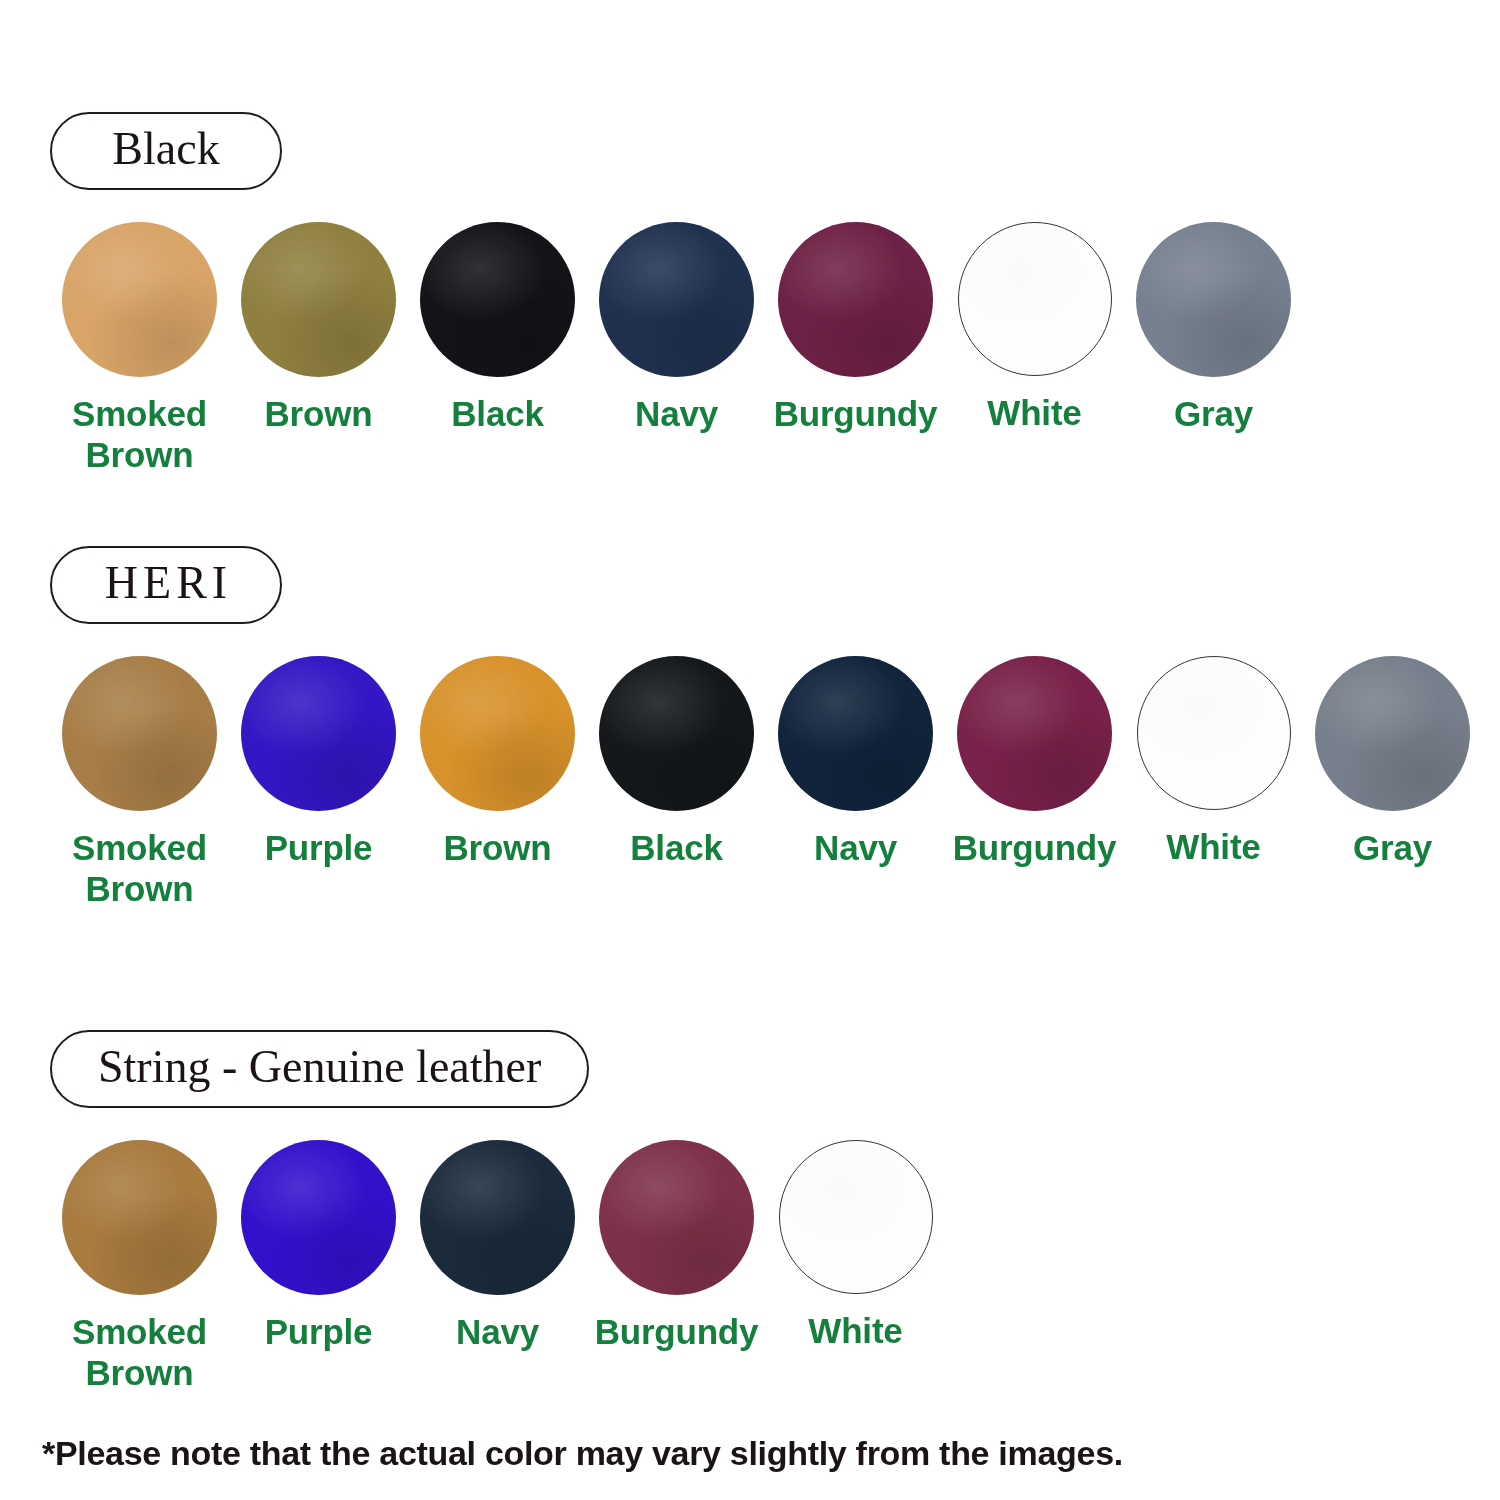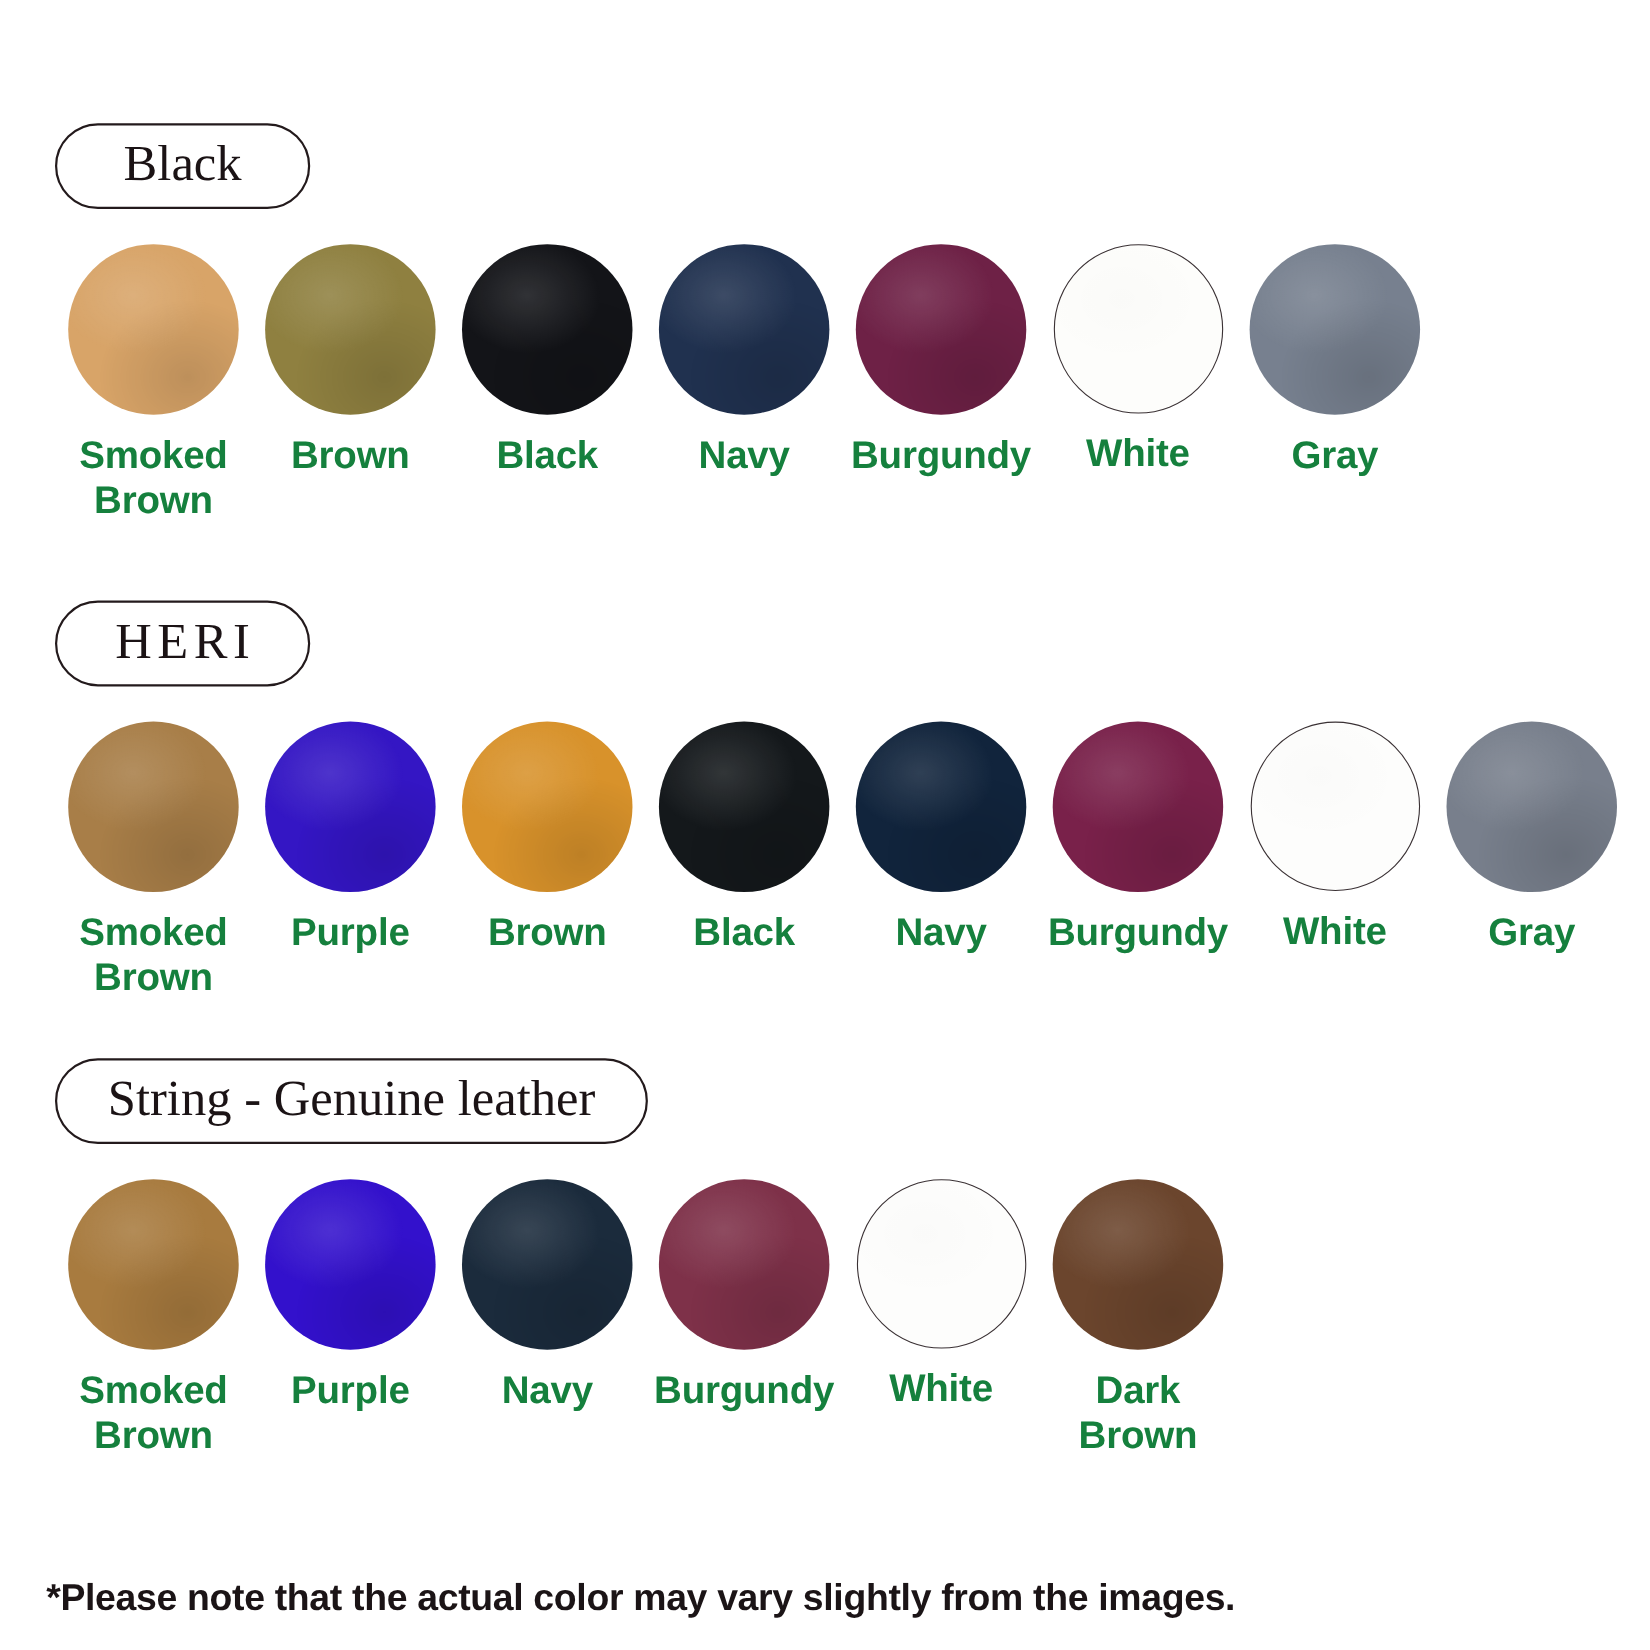--- a/index.html
+++ b/index.html
@@ -206,21 +206,21 @@
             </div>
             <div class="caption">White</div>
           </div>
           <div class="swatch" style="left: 1253px;">
             <div class="disc" style="background: rgb(120, 127, 140);">
               <div class="grain"></div>
             </div>
             <div class="caption">Gray</div>
           </div>
         </div></div>
-      <div class="section" style="top: 962px;"><div class="pill">String - Genuine leather</div><div class="swatch-row">
+      <div class="section" style="top: 1030px;"><div class="pill">String - Genuine leather</div><div class="swatch-row">
           <div class="swatch" style="left: 0px;">
             <div class="disc" style="background: rgb(168, 123, 63);">
               <div class="grain"></div>
             </div>
             <div class="caption">Smoked Brown</div>
           </div>
           <div class="swatch" style="left: 179px;">
             <div class="disc" style="background: rgb(51, 17, 204);">
               <div class="grain"></div>
             </div>
@@ -236,23 +236,17 @@
             <div class="disc" style="background: rgb(126, 49, 73);">
               <div class="grain"></div>
             </div>
             <div class="caption">Burgundy</div>
           </div>
           <div class="swatch" style="left: 716px;">
             <div class="disc outlined" style="background: rgb(253, 253, 252);">
               <div class="grain"></div>
             </div>
             <div class="caption">White</div>
-          </div>
-          <div class="swatch" style="left: 895px;">
-            <div class="disc" style="background: rgb(107, 69, 45);">
-              <div class="grain"></div>
-            </div>
-            <div class="caption">Dark Brown</div>
           </div>
         </div></div>
     </div>
   <div class="footnote">*Please note that the actual color may vary slightly from the images.</div>
 </div>
 
 </body></html>

